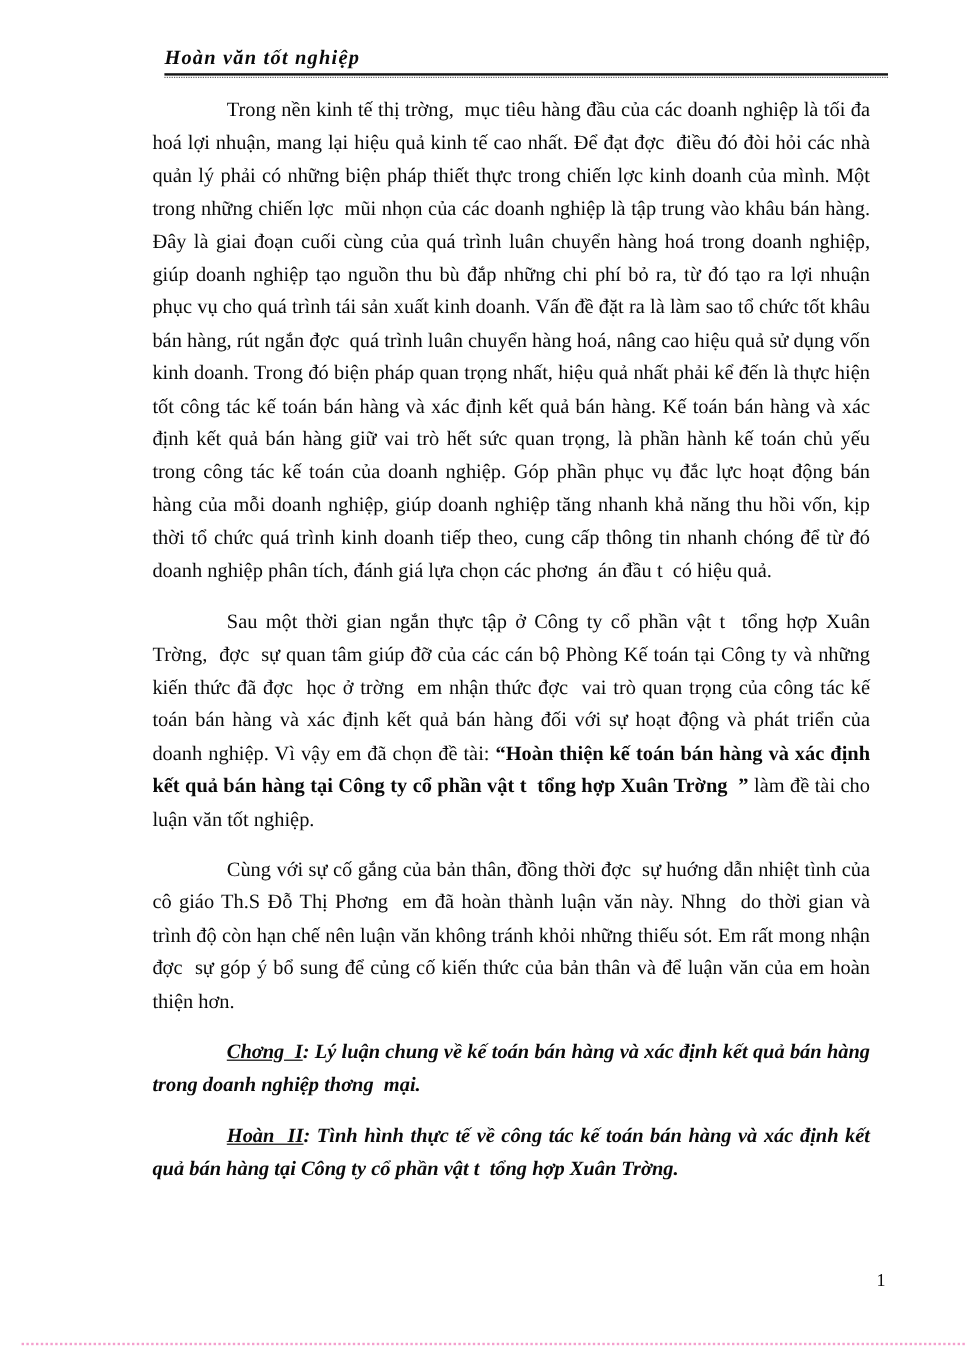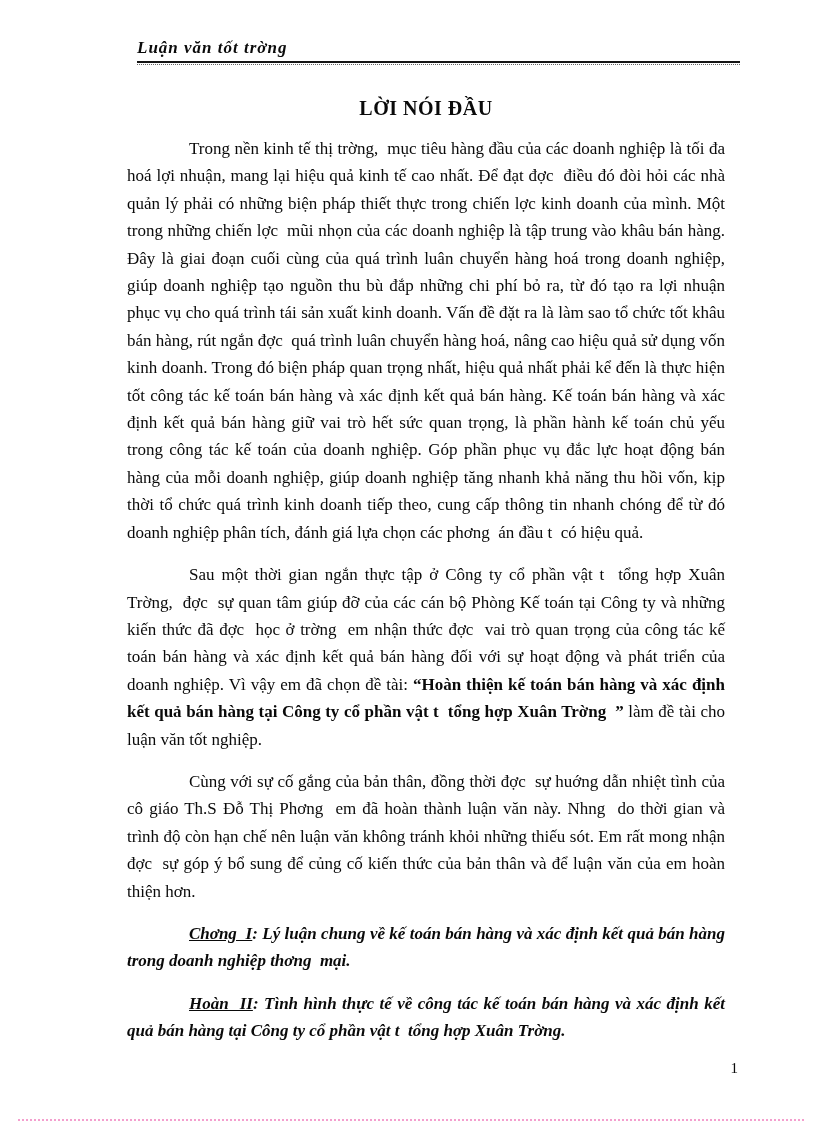--- a/index.html
+++ b/index.html
@@ -62,25 +62,24 @@
     border-bottom: 2px dotted #f49fce;
     height: 0;
   }
 </style>
 </head>
 <body>
 
 <div class="page">
 
   <div class="doc-header">
-    <span>Luận văn tốt trờng</span>
+    <span>Hoàn văn tốt nghiệp</span>
     <span class="rule-dotted"></span>
   </div>
 
-  <h1 class="page-title">LỜI NÓI ĐẦU</h1>
 
   <p class="para">Trong nền kinh tế thị trờng,  mục tiêu hàng đầu của các doanh nghiệp là tối đa hoá lợi nhuận, mang lại hiệu quả kinh tế cao nhất. Để đạt đợc  điều đó đòi hỏi các nhà quản lý phải có những biện pháp thiết thực trong chiến lợc kinh doanh của mình. Một trong những chiến lợc  mũi nhọn của các doanh nghiệp là tập trung vào khâu bán hàng. Đây là giai đoạn cuối cùng của quá trình luân chuyển hàng hoá trong doanh nghiệp, giúp doanh nghiệp tạo nguồn thu bù đắp những chi phí bỏ ra, từ đó tạo ra lợi nhuận phục vụ cho quá trình tái sản xuất kinh doanh. Vấn đề đặt ra là làm sao tổ chức tốt khâu bán hàng, rút ngắn đợc  quá trình luân chuyển hàng hoá, nâng cao hiệu quả sử dụng vốn kinh doanh. Trong đó biện pháp quan trọng nhất, hiệu quả nhất phải kể đến là thực hiện tốt công tác kế toán bán hàng và xác định kết quả bán hàng. Kế toán bán hàng và xác định kết quả bán hàng giữ vai trò hết sức quan trọng, là phần hành kế toán chủ yếu trong công tác kế toán của doanh nghiệp. Góp phần phục vụ đắc lực hoạt động bán hàng của mỗi doanh nghiệp, giúp doanh nghiệp tăng nhanh khả năng thu hồi vốn, kịp thời tổ chức quá trình kinh doanh tiếp theo, cung cấp thông tin nhanh chóng để từ đó doanh nghiệp phân tích, đánh giá lựa chọn các phơng  án đầu t  có hiệu quả.</p>
 
   <p class="para"><span>Sau một thời gian ngắn thực tập ở Công ty cổ phần vật t  tổng hợp Xuân Trờng,  đợc  sự quan tâm giúp đỡ của các cán bộ Phòng Kế toán tại Công ty và những kiến thức đã đợc  học ở trờng  em nhận thức đợc  vai trò quan trọng của công tác kế toán bán hàng và xác định kết quả bán hàng đối với sự hoạt động và phát triển của doanh nghiệp. Vì vậy em đã chọn đề tài: </span><span class="bold">“Hoàn thiện kế toán bán hàng và xác định kết quả bán hàng tại Công ty cổ phần vật t  tổng hợp Xuân Trờng  ”</span><span> làm đề tài cho luận văn tốt nghiệp.</span></p>
 
   <p class="para">Cùng với sự cố gắng của bản thân, đồng thời đợc  sự huớng dẫn nhiệt tình của cô giáo Th.S Đỗ Thị Phơng  em đã hoàn thành luận văn này. Nhng  do thời gian và trình độ còn hạn chế nên luận văn không tránh khỏi những thiếu sót. Em rất mong nhận đợc  sự góp ý bổ sung để củng cố kiến thức của bản thân và để luận văn của em hoàn thiện hơn.</p>
 
 
   <p class="para chapter"><span class="label">Chơng  I</span><span>:</span><span> Lý luận chung về kế toán bán hàng và xác định kết quả bán hàng trong doanh nghiệp thơng  mại.</span></p>
 

